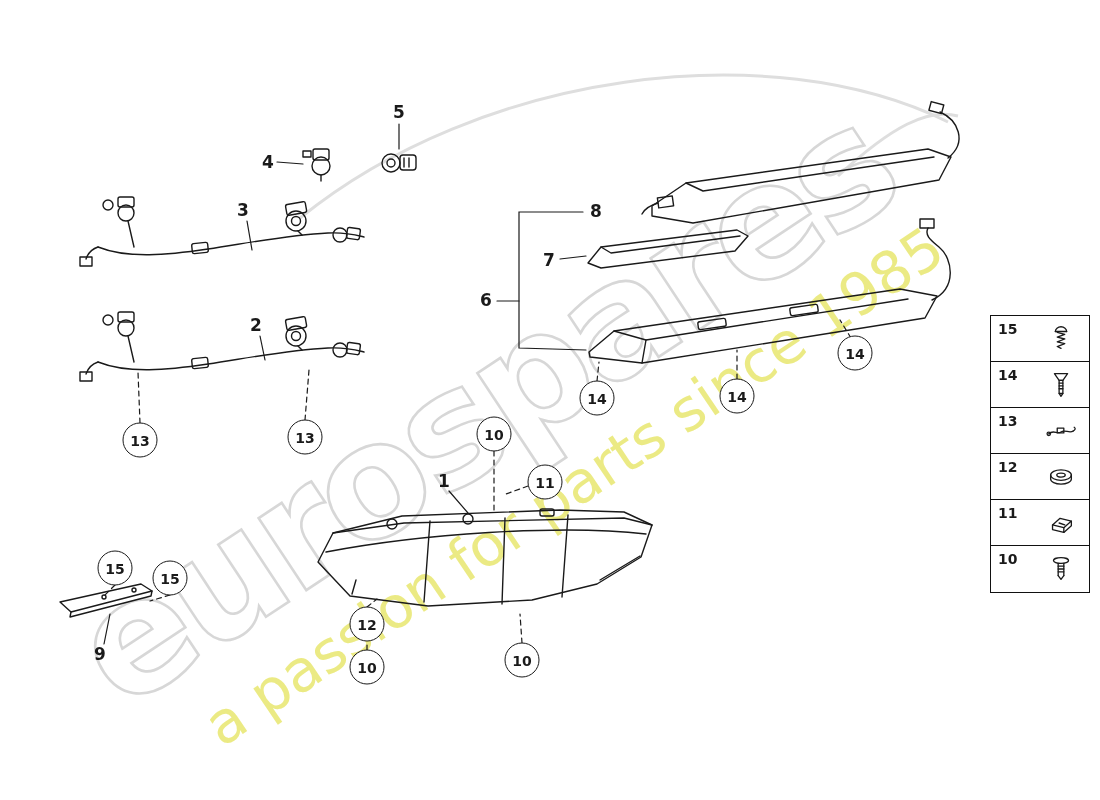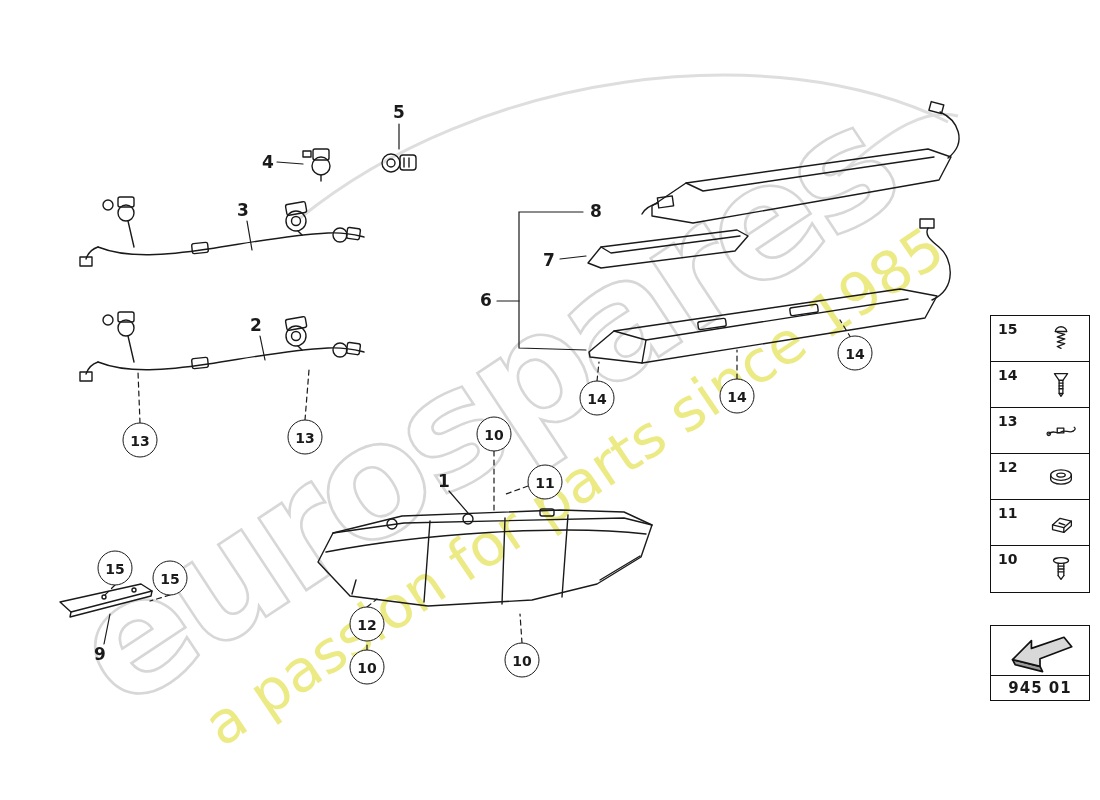--- a/index.html
+++ b/index.html
@@ -277,23 +277,14 @@
         <svg width="32" height="34" viewBox="0 0 34 34" fill="none" stroke="#1a1a1a" stroke-width="1.4" stroke-linecap="round" stroke-linejoin="round">
           <ellipse cx="17" cy="8" rx="8" ry="3"></ellipse>
           <path d="M14,11 v13 M20,11 v13"></path>
           <path d="M14,14 h6 M14,17 h6 M14,20 h6"></path>
           <path d="M14,24 L17,28 L20,24"></path>
         </svg>
       </span>
     </div>
   </div>
 
-  <div class="code-box">
-    <div class="code-arrow">
-      <svg width="84" height="48" viewBox="0 0 84 56" stroke="#111" stroke-width="2" stroke-linejoin="round">
-        <polygon points="10,38 13,44 45,52 42,46" fill="#9a9a9a"></polygon>
-        <polygon points="10,38 32,16 32,25 70,12 79,23 42,37 42,46" fill="#d8d8d8"></polygon>
-      </svg>
-    </div>
-    <div class="code-label">945 01</div>
-  </div>
 
 </div>
 
 </body></html>

